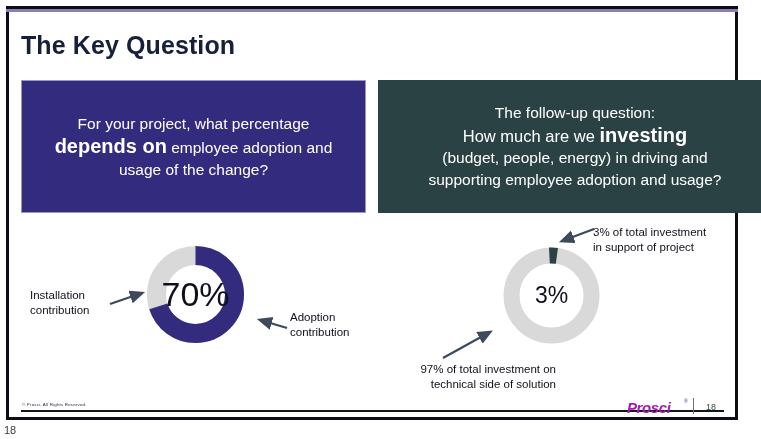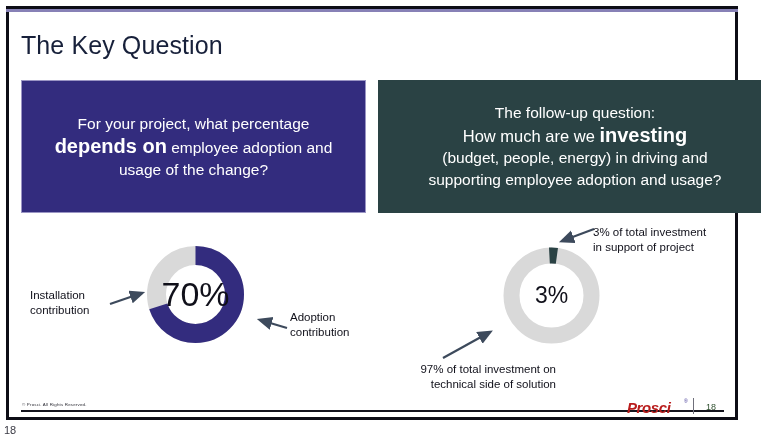--- a/index.html
+++ b/index.html
@@ -10,21 +10,21 @@
 
   
   #slide{position:absolute;left:6px;top:6px;width:732px;height:414px;
          background:#ffffff;box-sizing:border-box;
          border:3px solid #0d0d16;}
   #slide-topaccent{position:absolute;left:6px;top:9px;width:732px;height:3px;
          background:#8781b6;}
 
   
   #page-title{position:absolute;left:21px;top:28px;
-         font-size:25px;line-height:34px;color:#17203a;font-weight:400;
+         font-size:25px;line-height:34px;color:#17203a;font-weight:700;
          letter-spacing:.1px;white-space:nowrap;}
 
   
   .qbox{position:absolute;top:80px;height:133px;box-sizing:border-box;
         color:#ffffff;display:flex;flex-direction:column;
         align-items:center;justify-content:center;text-align:center;}
   #qbox-left{left:21px;width:345px;background:#332c7e;
              border:1px solid #9a95c4;}
   #qbox-right{left:378px;width:394px;background:#2a4244;}
   .qline{font-size:15.5px;line-height:22px;font-weight:400;}
@@ -51,21 +51,21 @@
   #lbl-ninetyseven{left:376px;top:362px;width:180px;text-align:right;}
 
   .arrow{position:absolute;}
 
   
   #copyright{position:absolute;left:22px;top:402px;font-size:4.4px;
       color:#2a2a33;letter-spacing:.2px;}
   #footer-rule{position:absolute;left:21px;top:410px;width:703px;height:2px;
       background:#13131d;}
   #prosci-logo{position:absolute;left:627px;top:399px;font-size:15px;
-      font-weight:bold;font-style:italic;color:#b91c1c;letter-spacing:-.4px;}
+      font-weight:bold;font-style:italic;color:#a21caf;letter-spacing:-.4px;}
   #prosci-tm{position:absolute;left:684px;top:398px;font-size:5px;color:#3a2f91;}
   #footer-div{position:absolute;left:693px;top:398px;width:1px;height:16px;
       background:#6f6f7a;}
   #page-number{position:absolute;left:706px;top:402px;font-size:9px;
       color:#2f4f2f;}
 
   
   #outside-number{position:absolute;left:4px;top:424px;font-size:11px;
       color:#3a3a44;}
 </style>

